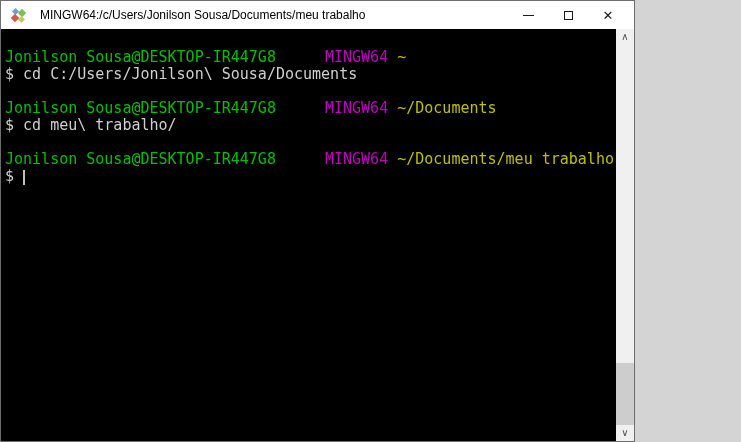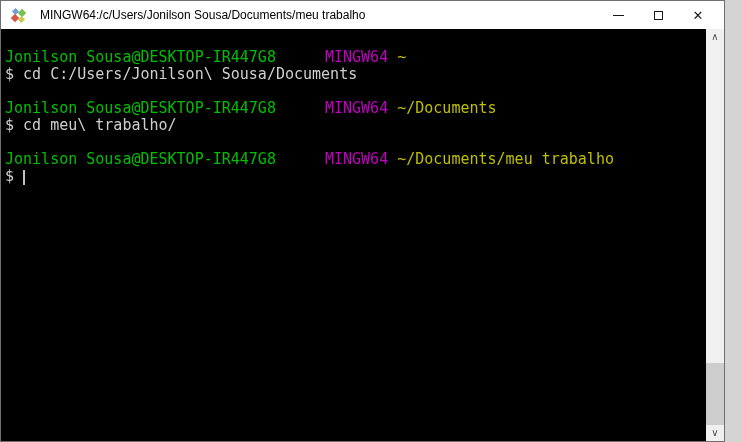--- a/index.html
+++ b/index.html
@@ -1,19 +1,19 @@
 <!DOCTYPE html>
 <html style="--background: #000000; --foreground: #cfcfcf; --green: #00bf00; --magenta: #bf00bf; --yellow: #bfbf00;"><head>
 <meta charset="utf-8">
 <style>
   html, body { margin: 0; padding: 0; background: #d4d4d4; }
   * { box-sizing: border-box; }
 
   .window {
-    width: 725px; height: 442px;
+    width: 635px; height: 442px;
     border: 1px solid #6e6e6e;
     background: #000;
     position: relative;
     overflow: hidden;
     font-family: "Liberation Sans", sans-serif;
   }
 
   
   .titlebar {
     height: 28px;

